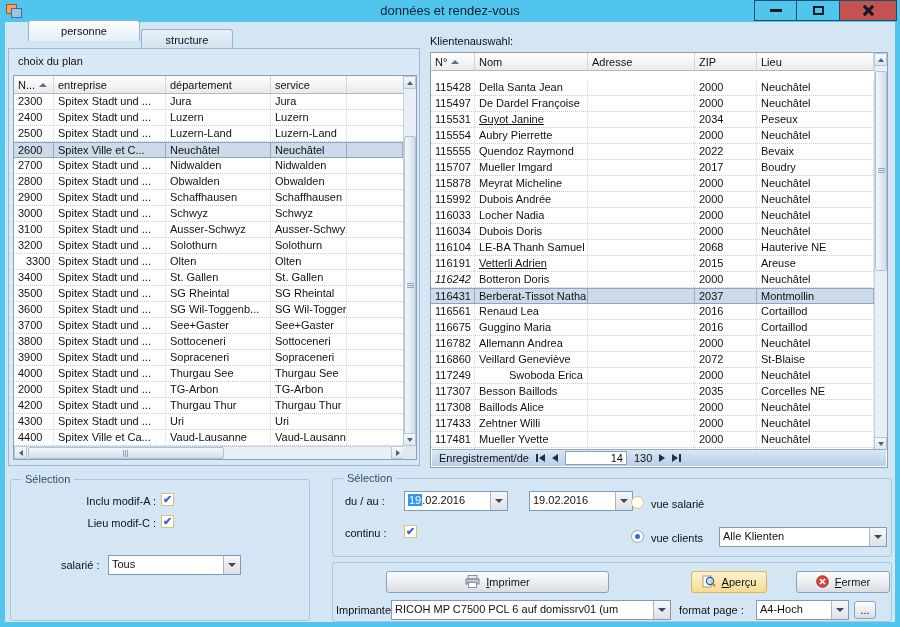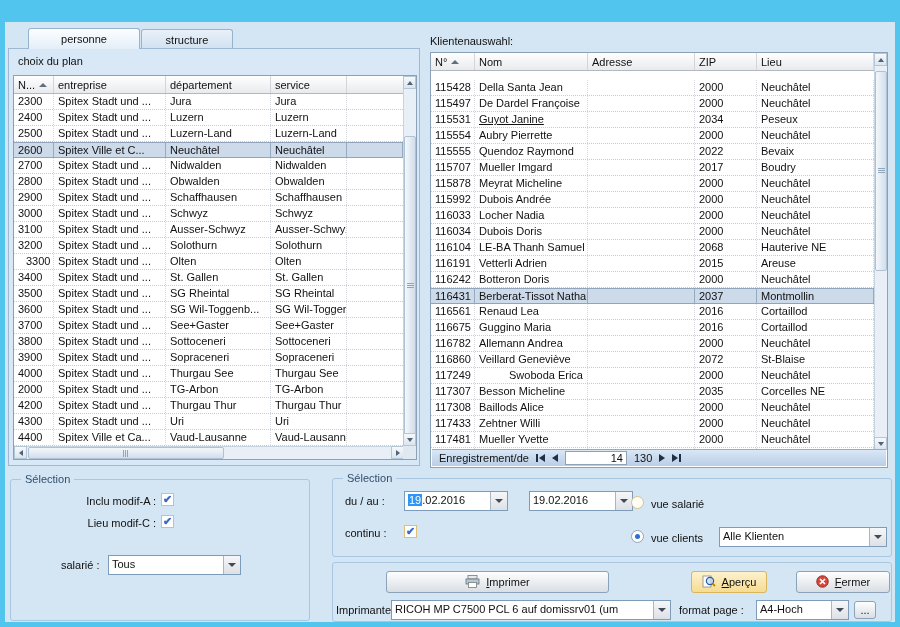--- a/index.html
+++ b/index.html
@@ -104,24 +104,44 @@
   .btn { position: absolute; display: flex; align-items: center; justify-content: center; gap: 6px;
          border: 1px solid #8aa3ba; border-radius: 3px; background: linear-gradient(#fefefe, #d9dee4); cursor: default; }
   .btn.warm { background: linear-gradient(#fdf2cd, #f6dc92); border-color: #d9b55b; }
   .btn u { text-decoration: underline; }
 </style>
 </head>
 <body>
 
 <div class="window">
 
+  <div class="titlebar">
+    <span class="appicon">
+      <svg width="16" height="14" viewBox="0 0 16 14">
+        <rect x="0.5" y="0.5" width="10" height="9" fill="#f4a15e" stroke="#9c5a22"></rect>
+        <rect x="5.5" y="4.5" width="10" height="9" fill="#9cc3e8" stroke="#3a6ea5"></rect>
+      </svg>
+    </span>
+    <span class="title">données et rendez-vous</span>
+    <span class="winbtns">
+      <span class="winbtn">
+          <span class="g-min"></span>
+        </span>
+      <span class="winbtn">
+          <span class="g-max"></span>
+        </span>
+      <span class="winbtn close">
+          <span class="g-x"></span>
+        </span>
+    </span>
+  </div>
 
   <div class="content"></div>
 
-  <div class="tab active" style="left:28px;top:28px;width:112px;height:21px;">
+  <div class="tab active" style="left:28px;top:20px;width:112px;height:21px;">
     <span>personne</span>
   </div>
   <div class="tab" style="left:141px;top:29px;width:92px;height:20px;">
     <span>structure</span>
   </div>
   <div class="tabpage"></div>
   <div class="lbl" style="left:18px;top:55px;">choix du plan</div>
 
   <div class="grid" style="left:13px;top:75px;width:404px;height:385px;">
     <div class="ghead" style="width:389px;" id="plan-head">
@@ -430,27 +450,27 @@
         </div>
         <div class="grow">
           <div class="gcell" style="width: 44px;">116104</div>
           <div class="gcell" style="width: 113px;">LE-BA Thanh Samuel</div>
           <div class="gcell" style="width: 107px;"></div>
           <div class="gcell" style="width: 62px;">2068</div>
           <div class="gcell" style="width: 117px;">Hauterive NE</div>
         </div>
         <div class="grow">
           <div class="gcell" style="width: 44px;">116191</div>
-          <div class="gcell" style="width: 113px;">Vetterli Adrien</div>
+          <div class="gcell" style="width: 113px; text-decoration: underline;">Vetterli Adrien</div>
           <div class="gcell" style="width: 107px;"></div>
           <div class="gcell" style="width: 62px;">2015</div>
           <div class="gcell" style="width: 117px;">Areuse</div>
         </div>
         <div class="grow">
-          <div class="gcell" style="width: 44px;">116242</div>
+          <div class="gcell" style="width: 44px; font-style: italic;">116242</div>
           <div class="gcell" style="width: 113px;">Botteron Doris</div>
           <div class="gcell" style="width: 107px;"></div>
           <div class="gcell" style="width: 62px;">2000</div>
           <div class="gcell" style="width: 117px;">Neuchâtel</div>
         </div>
         <div class="grow sel">
           <div class="gcell" style="width: 44px;">116431</div>
           <div class="gcell" style="width: 113px;">Berberat-Tissot Nathalie</div>
           <div class="gcell" style="width: 107px;"></div>
           <div class="gcell" style="width: 62px;">2037</div>
@@ -486,21 +506,21 @@
         </div>
         <div class="grow">
           <div class="gcell" style="width: 44px;">117249</div>
           <div class="gcell" style="width: 113px; text-align: right;">Swoboda Erica</div>
           <div class="gcell" style="width: 107px;"></div>
           <div class="gcell" style="width: 62px;">2000</div>
           <div class="gcell" style="width: 117px;">Neuchâtel</div>
         </div>
         <div class="grow">
           <div class="gcell" style="width: 44px;">117307</div>
-          <div class="gcell" style="width: 113px;">Besson Micheline</div>
+          <div class="gcell" style="width: 113px;">Besson Baillods</div>
           <div class="gcell" style="width: 107px;"></div>
           <div class="gcell" style="width: 62px;">2035</div>
           <div class="gcell" style="width: 117px;">Corcelles NE</div>
         </div>
         <div class="grow">
           <div class="gcell" style="width: 44px;">117308</div>
           <div class="gcell" style="width: 113px;">Baillods Alice</div>
           <div class="gcell" style="width: 107px;"></div>
           <div class="gcell" style="width: 62px;">2000</div>
           <div class="gcell" style="width: 117px;">Neuchâtel</div>

